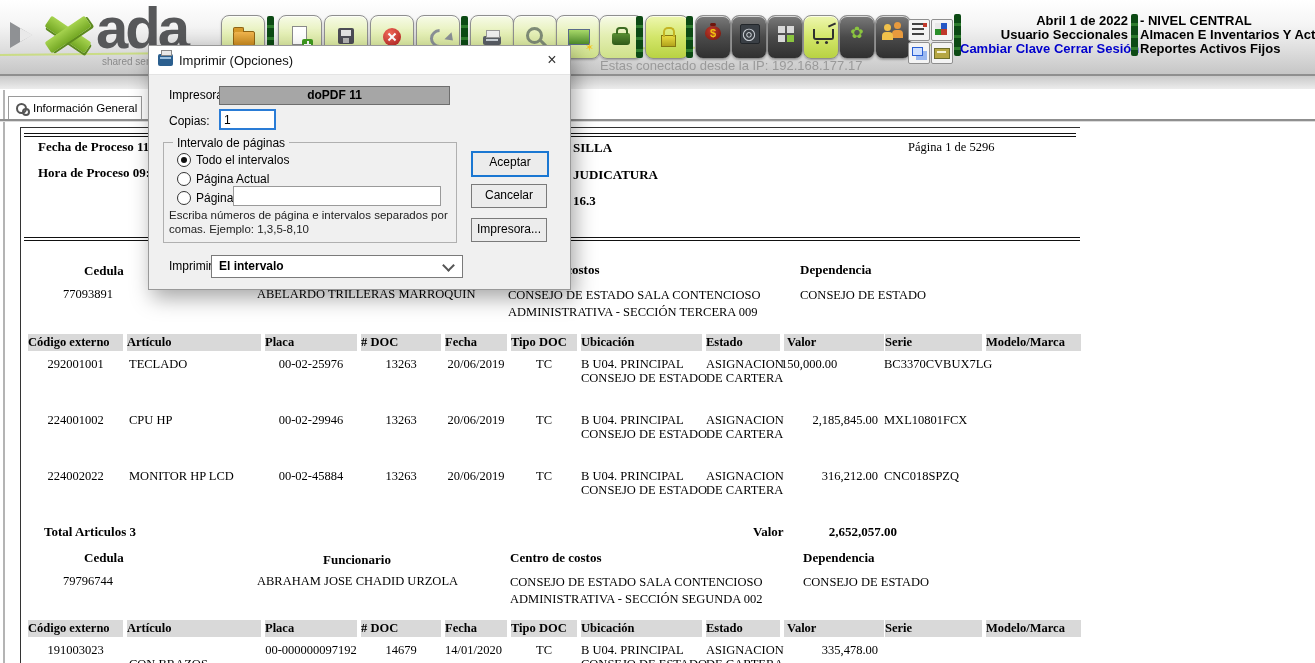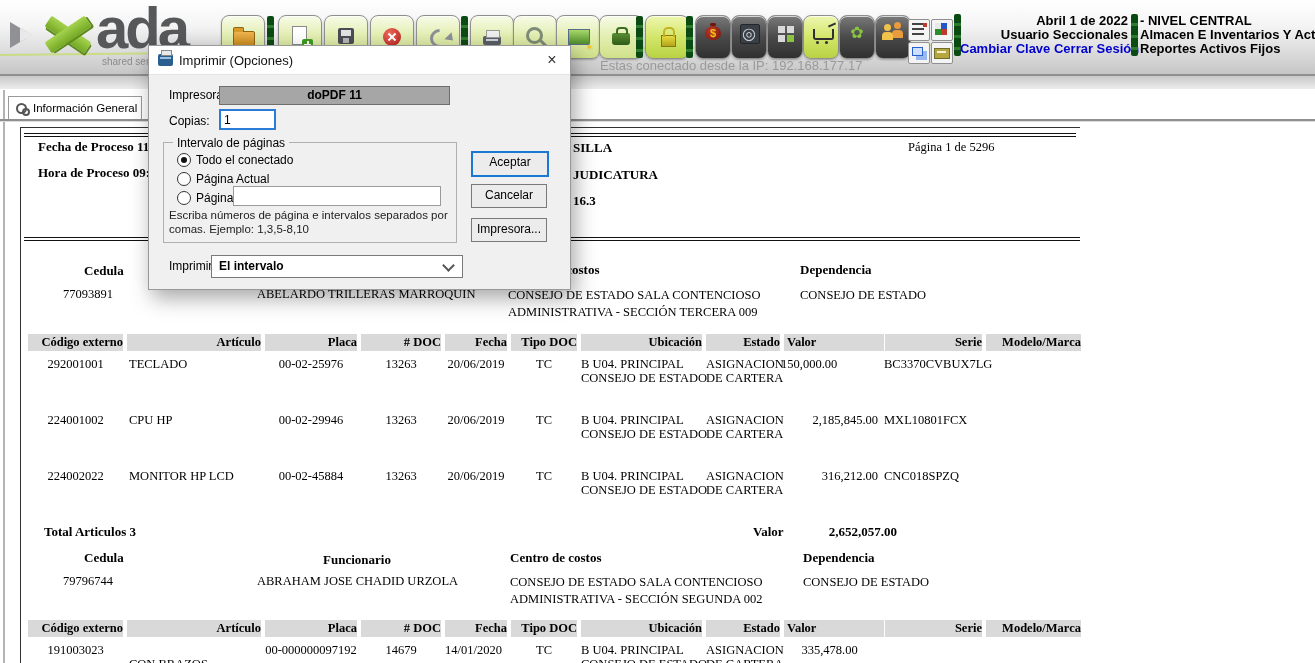--- a/index.html
+++ b/index.html
@@ -97,21 +97,21 @@
   #tab{left:8px;top:96px;width:132px;height:23px;background:#fff;border:1px solid #9a9a9a;font-size:11.5px;line-height:23px;cursor:pointer;}
   .gear1{position:absolute;left:7px;top:6px;width:7px;height:7px;border:2px solid #555;border-radius:50%;}
   .gear2{position:absolute;left:13px;top:11px;width:4px;height:4px;border:2px solid #555;border-radius:50%;}
   #tab .lbl{position:absolute;left:24px;top:0;}
 
   
   #page-top{left:20px;top:127px;width:1060px;height:1px;background:#333;}
   #page-left{left:20px;top:127px;width:1px;height:536px;background:#333;}
   .rule{height:1px;background:#111;}
 
-  .hc{background:#d9d9d9;font-family:"Liberation Serif",serif;font-weight:bold;font-size:12.5px;height:17px;line-height:17px;text-align:right;}
+  .hc{background:#d9d9d9;font-family:"Liberation Serif",serif;font-weight:bold;font-size:12.5px;height:17px;line-height:17px;text-align:left;}
   .dc{font-family:"Liberation Serif",serif;font-size:12.5px;line-height:14px;white-space:nowrap;}
   .lab{font-family:"Liberation Serif",serif;font-weight:bold;font-size:13px;white-space:nowrap;}
 
   
   #dlg{left:148px;top:45px;width:421px;height:243px;background:#f0f0f0;border:1px solid #999;
        box-shadow:4px 8px 20px rgba(0,0,0,.35);z-index:30;font-size:12px;}
   #dlg .in{position:absolute;}
   #dlg-title{left:0;top:0;width:100%;height:28px;background:#fff;border-bottom:1px solid #e4e4e4;}
   #dlg-title .t{position:absolute;left:30px;top:7px;font-size:13px;color:#111;}
   .dlg-ico{position:absolute;left:9px;top:8px;width:15px;height:12px;background:#2b5f8f;border-radius:2px;}
@@ -380,40 +380,40 @@
   <div class="A dc" style="left:129px;top:663px">SILLA ERGONÓMICA</div>
   <div class="A dc" style="left:129px;top:657px">CON BRAZOS</div>
   <div class="A dc" style="left:265px;top:643px;width:92px;text-align:center">00-000000097192</div>
   <div class="A dc" style="left:361px;top:643px;width:80px;text-align:center">14679</div>
   <div class="A dc" style="left:445px;top:643px;width:62px;">14/01/2020</div>
   <div class="A dc" style="left:511px;top:643px;width:66px;text-align:center">TC</div>
   <div class="A dc" style="left:581px;top:643px">B U04. PRINCIPAL</div>
   <div class="A dc" style="left:581px;top:657px">CONSEJO DE ESTADO</div>
   <div class="A dc" style="left:706px;top:643px;width:74px;text-align:center">ASIGNACION</div>
   <div class="A dc" style="left:706px;top:657px;width:74px;text-align:center">DE CARTERA</div>
-  <div class="A dc" style="left:781px;top:643px;width:97px;text-align:center">335,478.00</div>
+  <div class="A dc" style="left:781px;top:643px;width:97px;text-align:right">335,478.00</div>
 
   <div class="A" id="dlg">
     <div class="in" id="dlg-title">
       <span class="dlg-ico"></span>
       <span class="t">Imprimir (Opciones)</span>
     </div>
     <div class="in" id="dlg-close">×</div>
 
     <div class="in" style="left:20px;top:42px">Impresora</div>
     <div class="in" id="printer-field">doPDF 11</div>
 
     <div class="in" style="left:20px;top:68px">Copias:</div>
     <input class="in" id="copies-input" value="1" style="">
 
     <div class="in" id="groupbox"></div>
     <div class="in" id="group-legend">Intervalo de páginas</div>
 
     <div class="in radio sel" style="left:28px;top:107px"></div>
-    <div class="in" style="left:47px;top:107px">Todo el conectado</div>
+    <div class="in" style="left:47px;top:107px">Todo el intervalos</div>
     <div class="in radio" style="left:28px;top:126px"></div>
     <div class="in" style="left:47px;top:126px">Página Actual</div>
     <div class="in radio" style="left:28px;top:145px"></div>
     <div class="in" style="left:47px;top:145px">Páginas</div>
     <input class="in" id="pages-input" style="">
     <div class="in" id="hint">Escriba números de página e intervalos separados por comas. Ejemplo: 1,3,5-8,10</div>
 
     <div class="in" style="left:20px;top:213px">Imprimir</div>
     <div class="in" id="combo">
       <span class="v">El intervalo</span>

